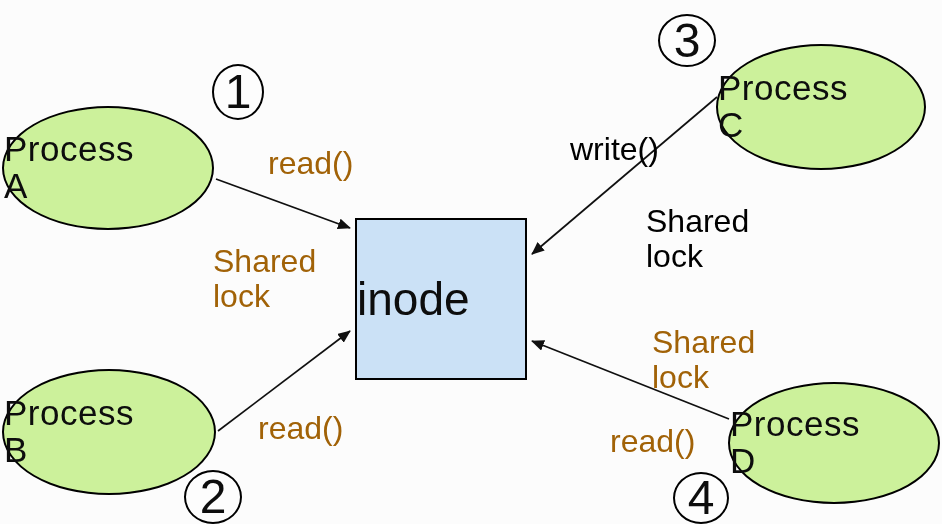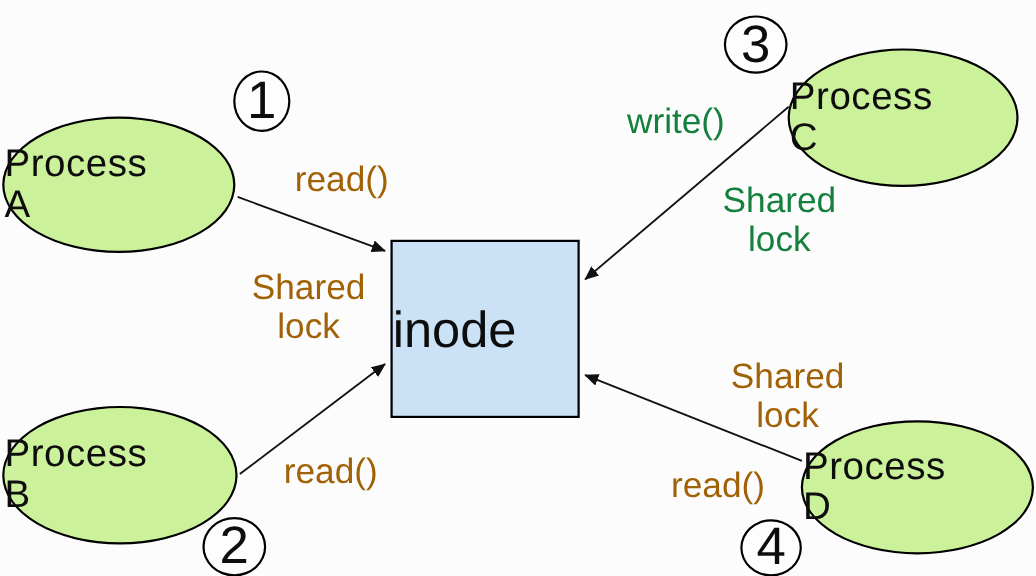--- a/index.html
+++ b/index.html
@@ -63,22 +63,22 @@
   .b2 { left: 184px; top: 470px; width: 58px; height: 54px; }
   .b3 { left: 658px; top: 14px;  width: 58px; height: 53px; }
   .b4 { left: 673px; top: 472px; width: 56px; height: 52px; }
   .lbl {
     position: absolute;
     font-size: 32px;
     line-height: 35px;
     white-space: nowrap;
     color: #a16207;
   }
-  .lbl.two-line { white-space: normal; text-align: center; }
-  .lbl.blue { color: #15803d; }
+  .lbl.two-line { white-space: normal; }
+  .lbl.blue { color: #000000; margin-top: 39px; }
   .l-read-a     { left: 268px; top: 146px; }
   .l-shared-left{ left: 213px; top: 244px; width: 135px; }
   .l-read-b     { left: 258px; top: 411px; }
   .l-write-c    { left: 570px; top: 93px; }
   .l-shared-c   { left: 646px; top: 165px; width: 125px; }
   .l-shared-d   { left: 652px; top: 325px; width: 128px; }
   .l-read-d     { left: 610px; top: 424px; }
 </style>
 </head>
 <body>

